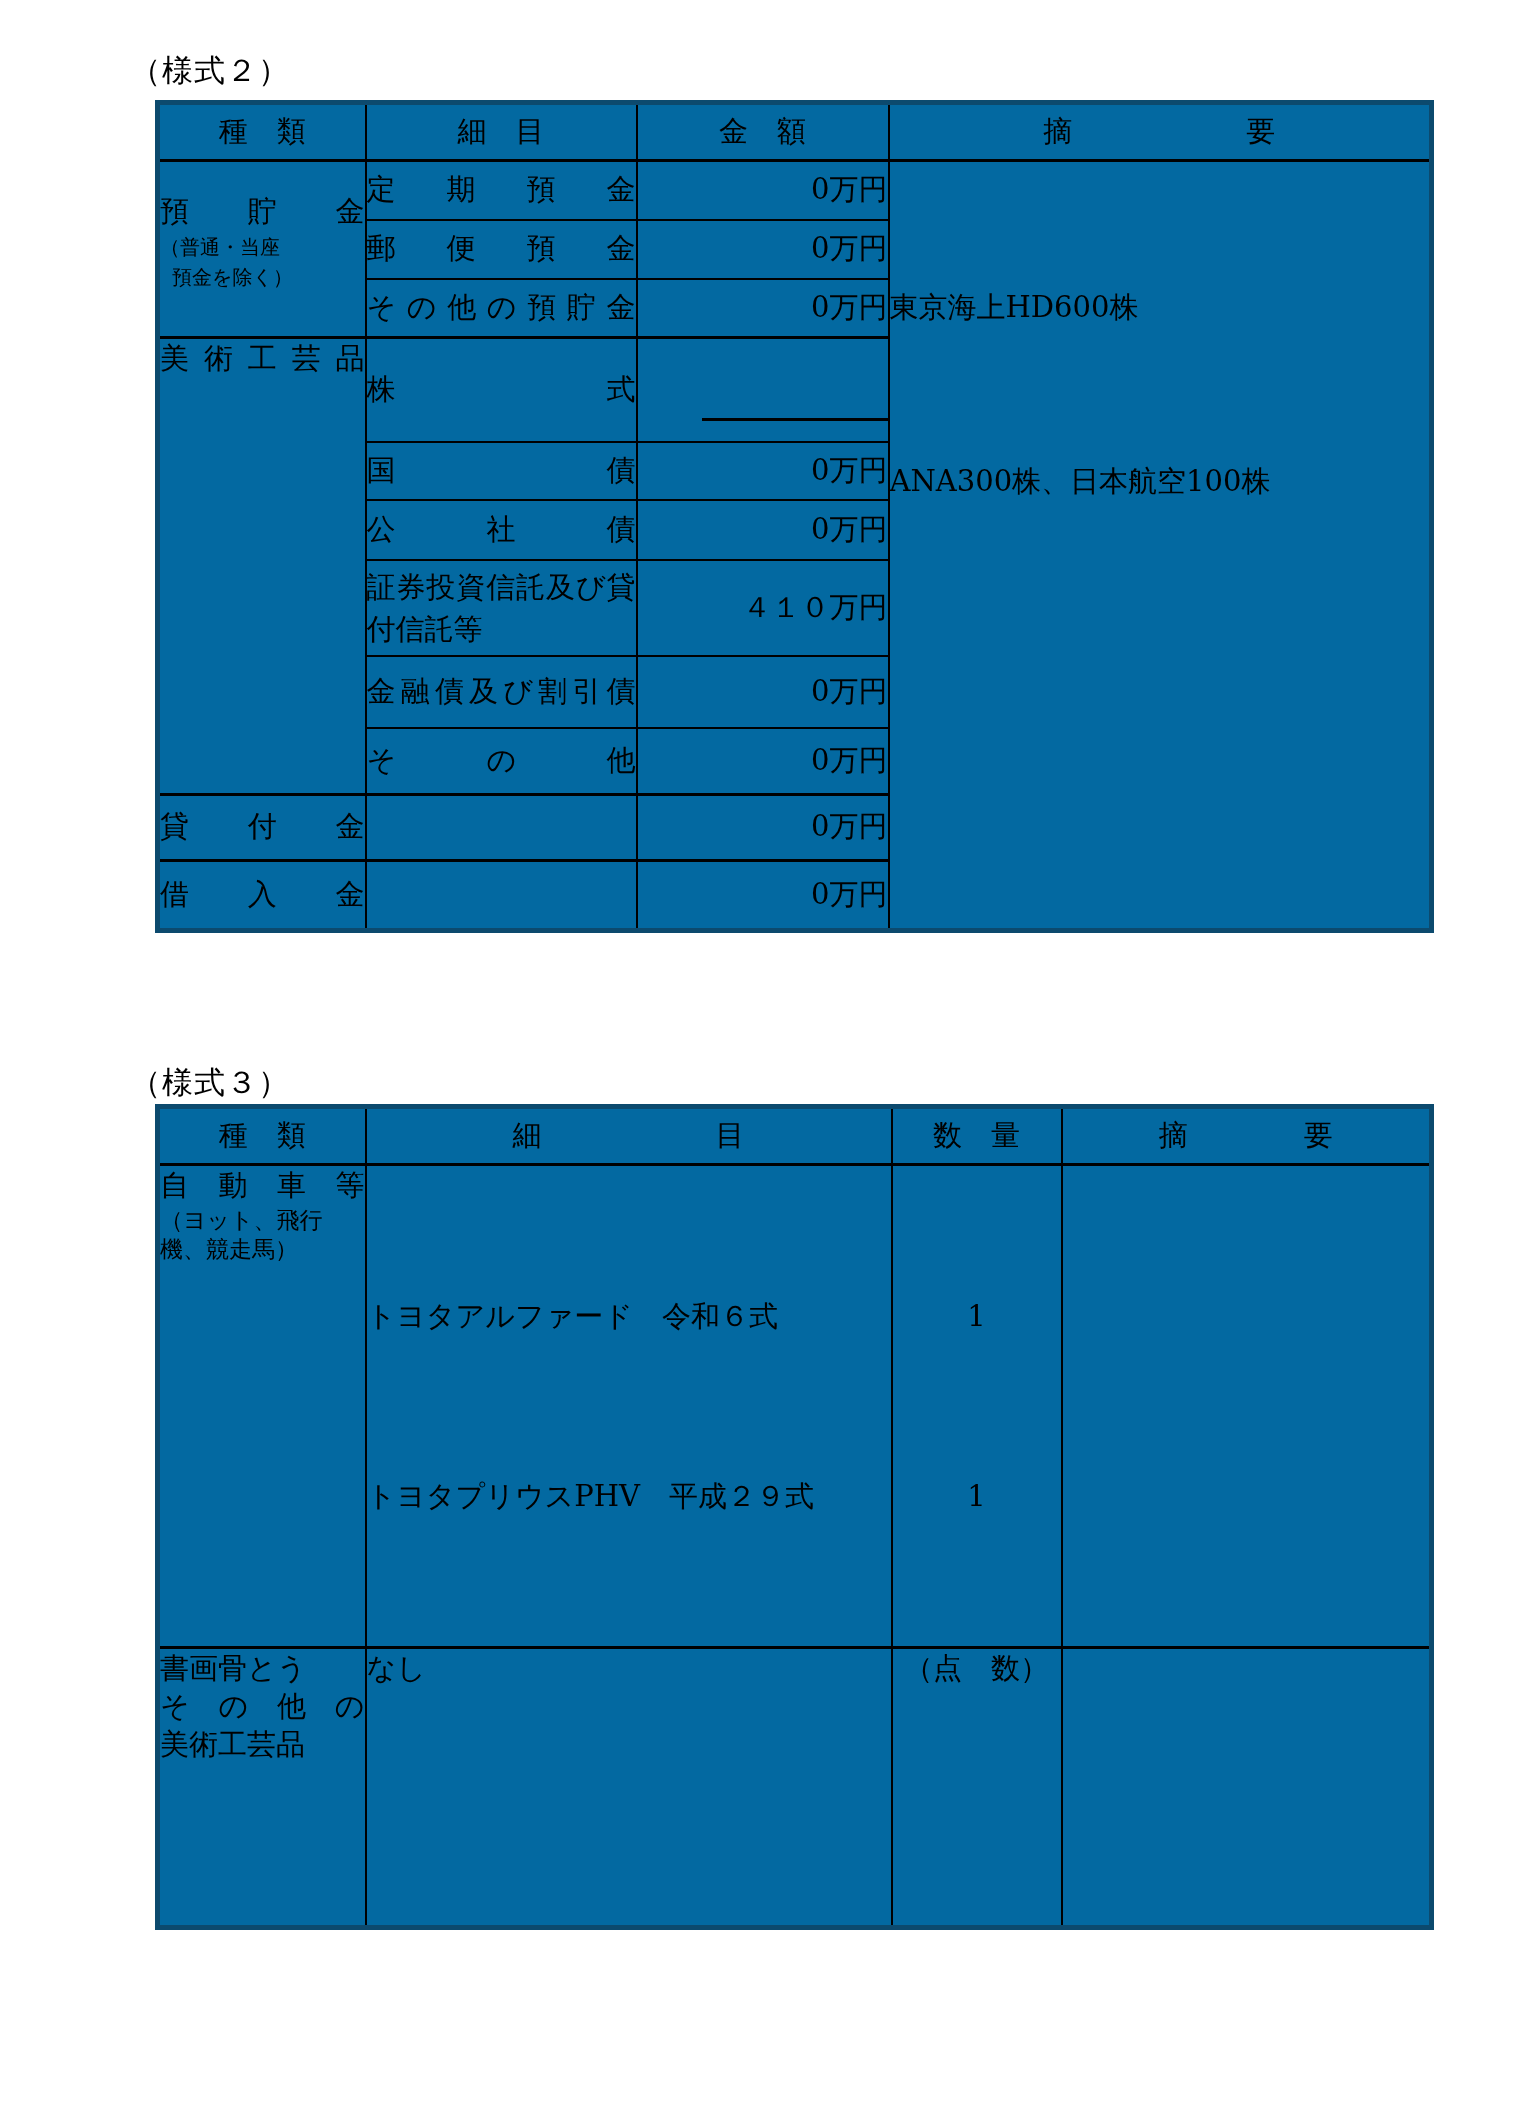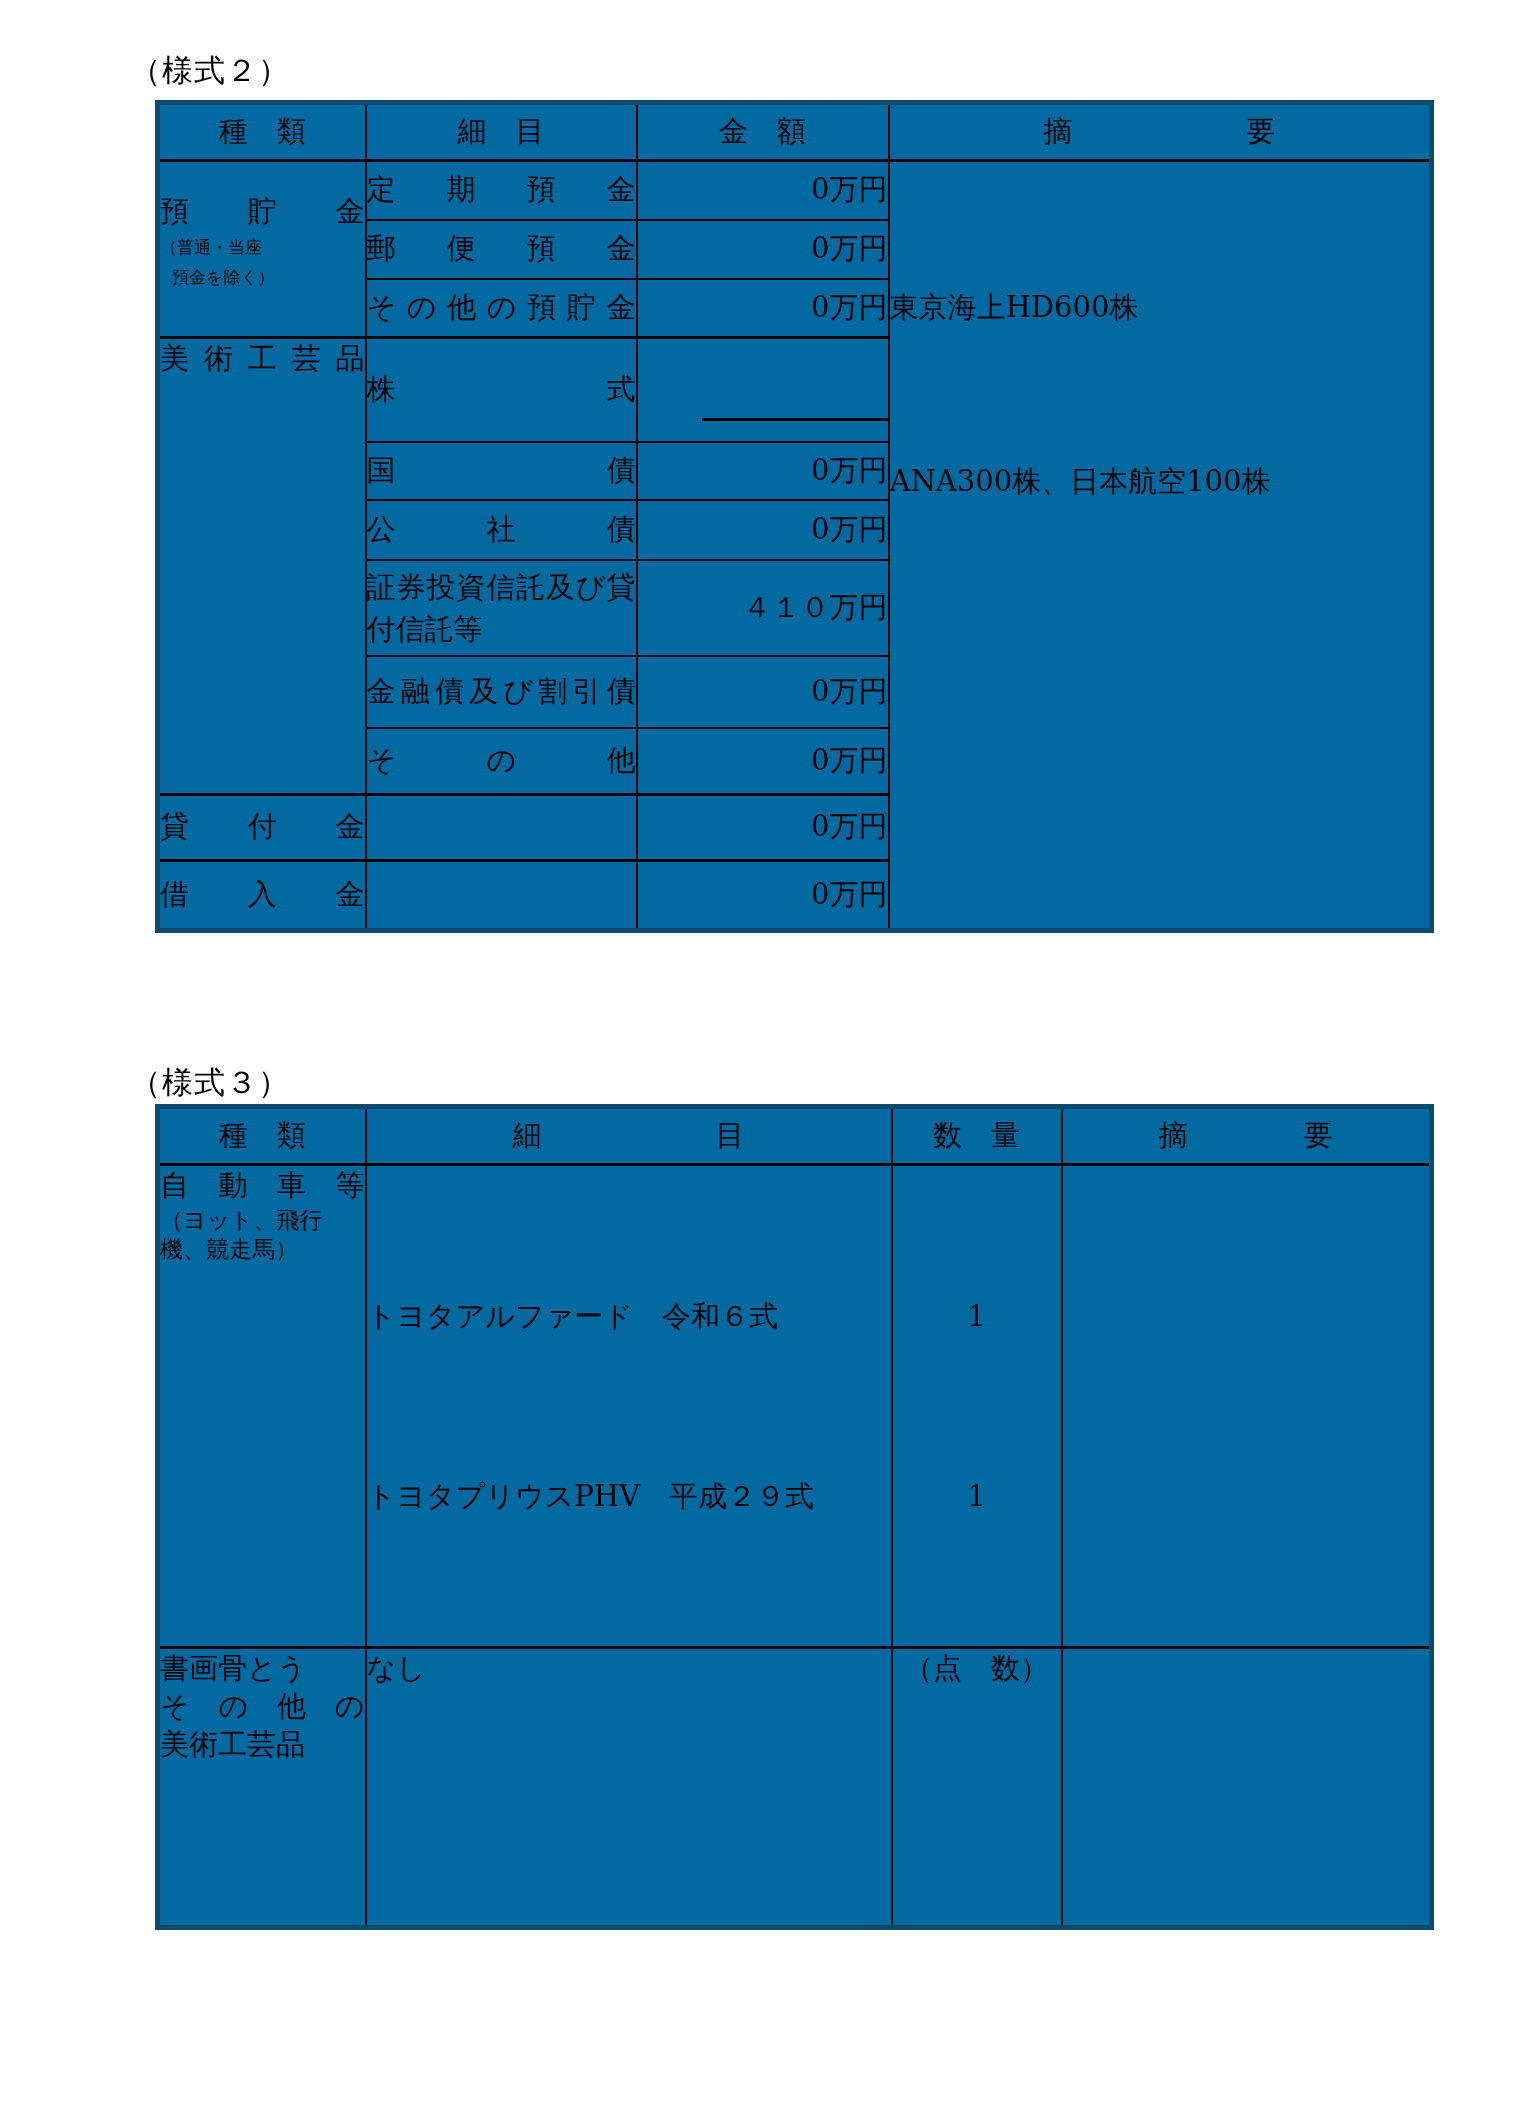--- a/index.html
+++ b/index.html
@@ -48,21 +48,21 @@
     padding: 0;
     overflow: hidden;
   }
   tr.hd th { border-bottom: 3px solid #000; text-align: center; vertical-align: middle; white-space: pre; }
   tr.gt td { border-top: 3px solid #000; }
   
   .spread { text-align: justify; text-align-last: justify; }
   .wrapj  { text-align: justify; text-align-last: left; }
   
   td.kind { vertical-align: middle; padding: 0 10px; }
-  td.kind .small { font-size: 17px; line-height: 30px; text-align: left; white-space: pre; }
+  td.kind .small { font-size: 20px; line-height: 30px; text-align: left; white-space: pre; }
   td.kind .ind { padding-left: 12px; }
   td.kind-top { vertical-align: top; padding-top: 20px; }
   td.det { vertical-align: middle; padding: 0 8px; }
   td.det.two { line-height: 42px; }
   td.amt { vertical-align: middle; text-align: right; padding-right: 10px; white-space: pre; }
   td.dash-cell { position: relative; padding-right: 0; }
   .dash {
     position: absolute;
     right: 0;
     bottom: 20px;

